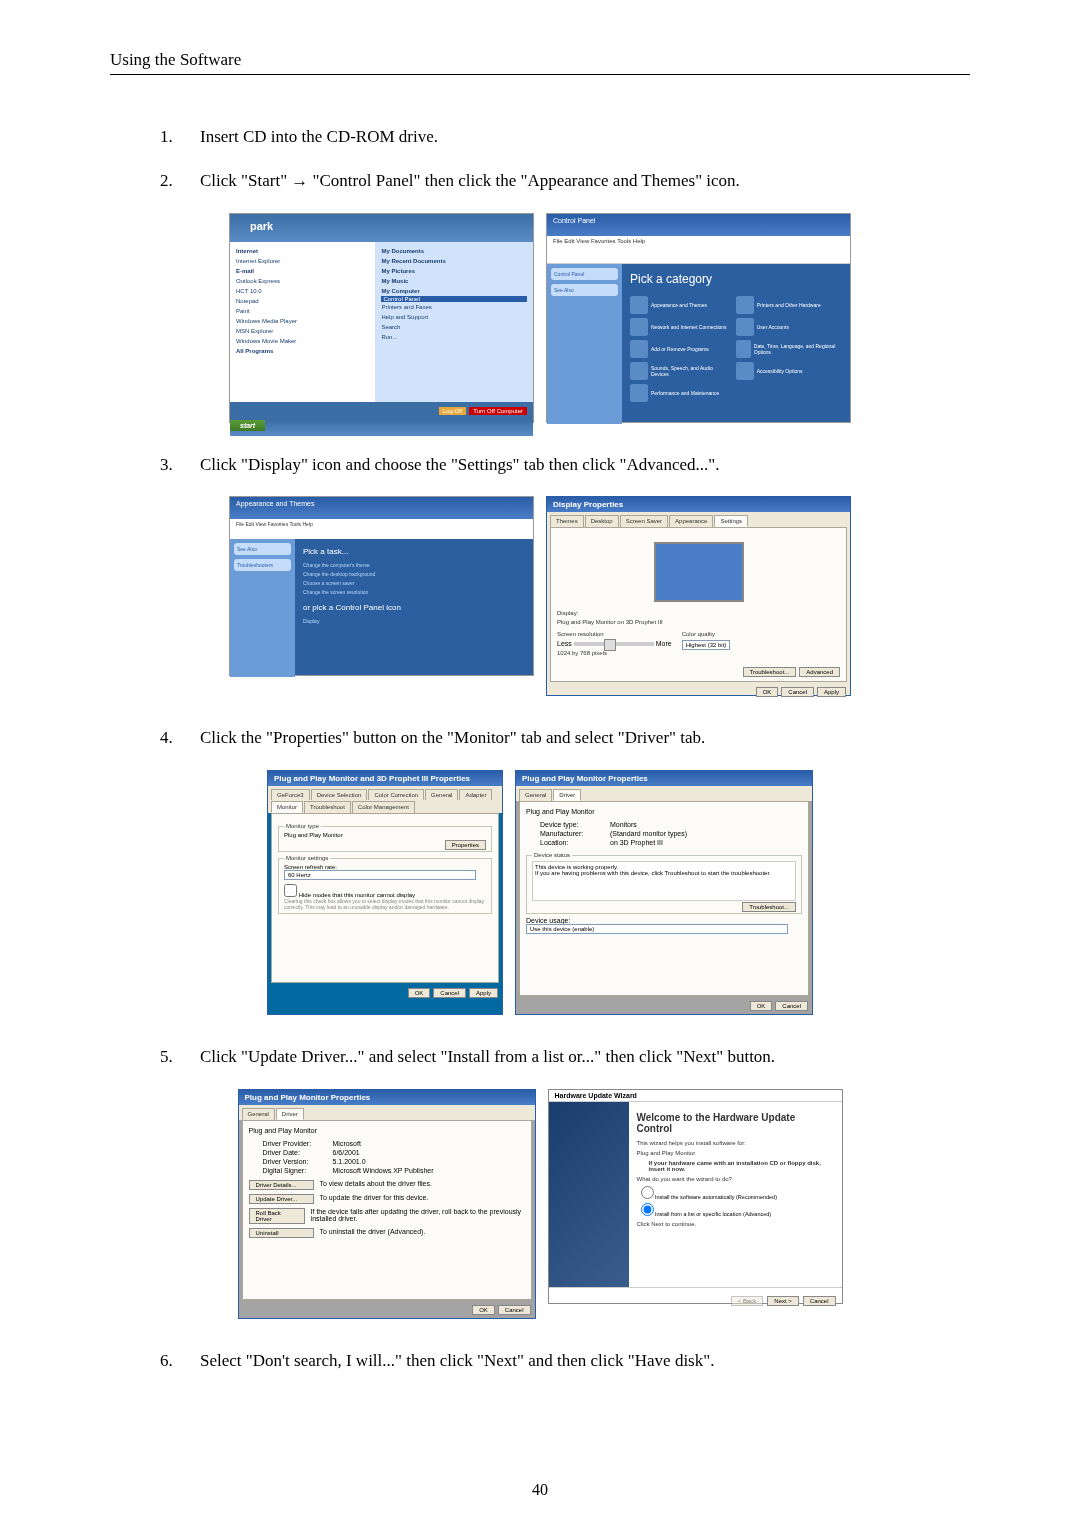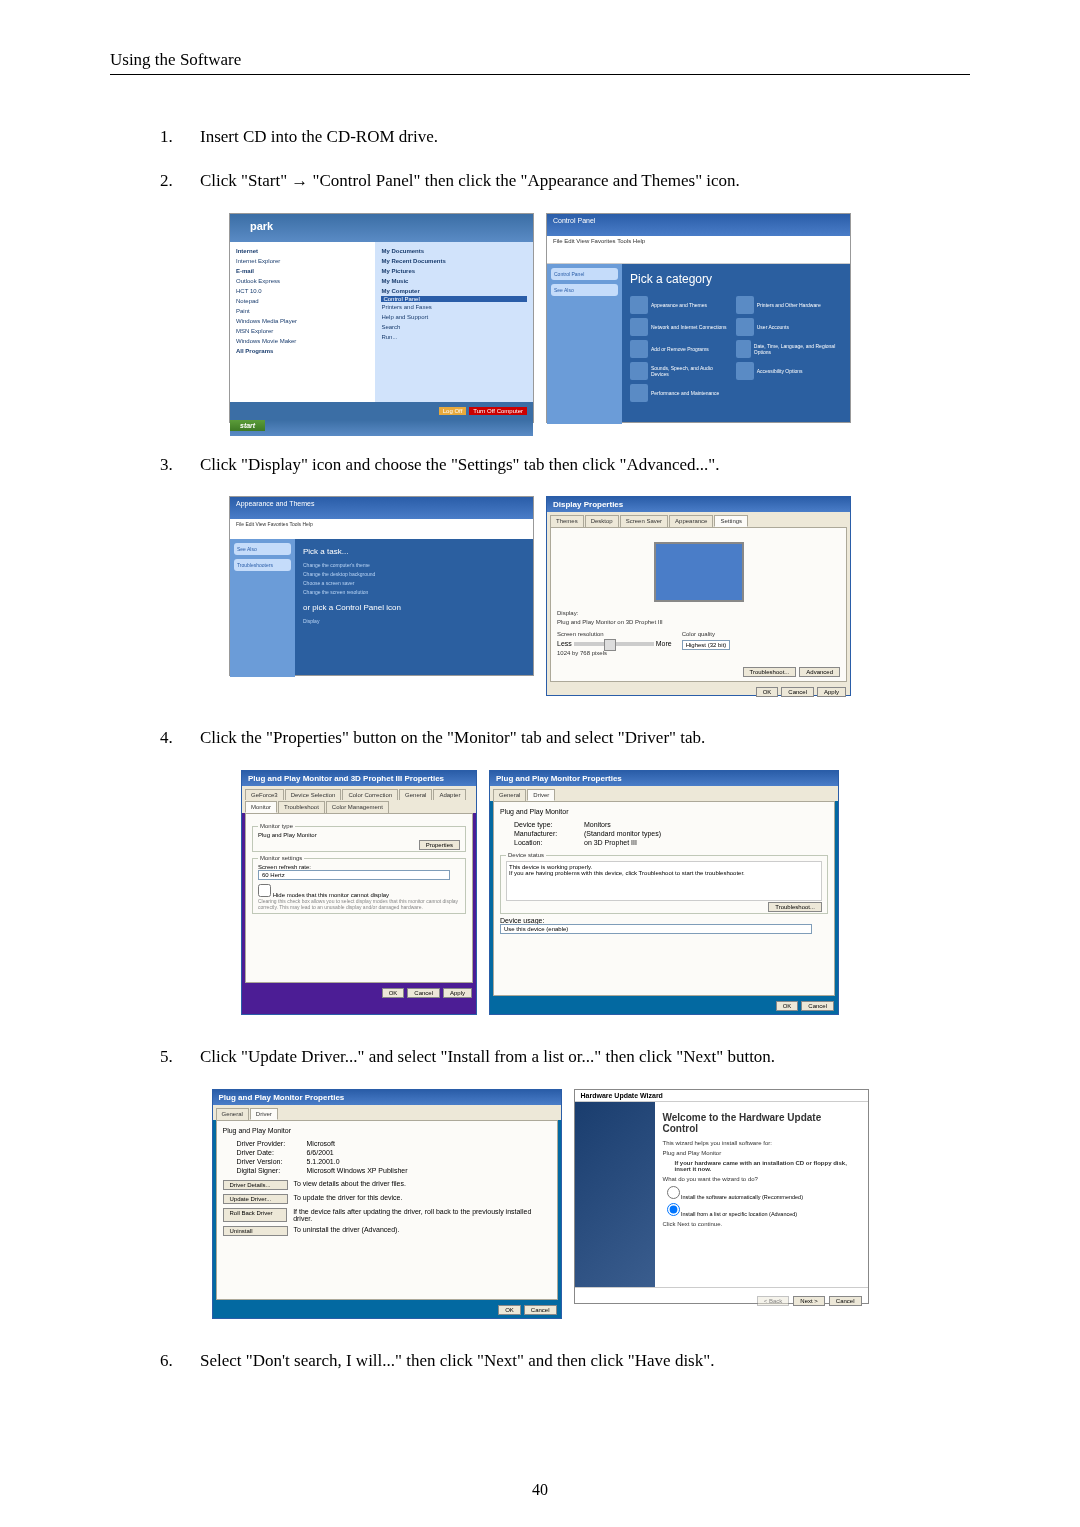--- a/index.html
+++ b/index.html
@@ -126,31 +126,31 @@
     .dp-slider{height:4px;background:#ccc;width:80px;display:inline-block;position:relative;}
     .dp-slider::after{content:"";position:absolute;left:30px;width:10px;height:10px;background:#ddd;border:1px solid #888;top:-3px;}
     .dp-btns{position:absolute;bottom:4px;right:6px;display:flex;gap:3px;}
     .dp-btn{background:#ede8d8;border:1px solid #888;padding:1px 6px;font-size:6px;}
     .dp-outerbtns{display:flex;justify-content:flex-end;gap:3px;padding:2px 4px;}
 
     
     .monprop {
       width: 236px;
       height: 245px;
-      background: #4c1d95;
+      background: #0369a1;
       font-family: Tahoma, sans-serif;
       border:1px solid #2a5da8;
       font-size:7px;
     }
 
     
     .drvprop {
-      width: 350px;
+      width: 298px;
       height: 245px;
-      background: #0369a1;
+      background: #a3a3a3;
       font-family: Tahoma, sans-serif;
       border:1px solid #2a5da8;
       font-size:7px;
     }
 
     
     .hwwiz {
       width: 295px;
       height: 215px;
       background:#fff;

